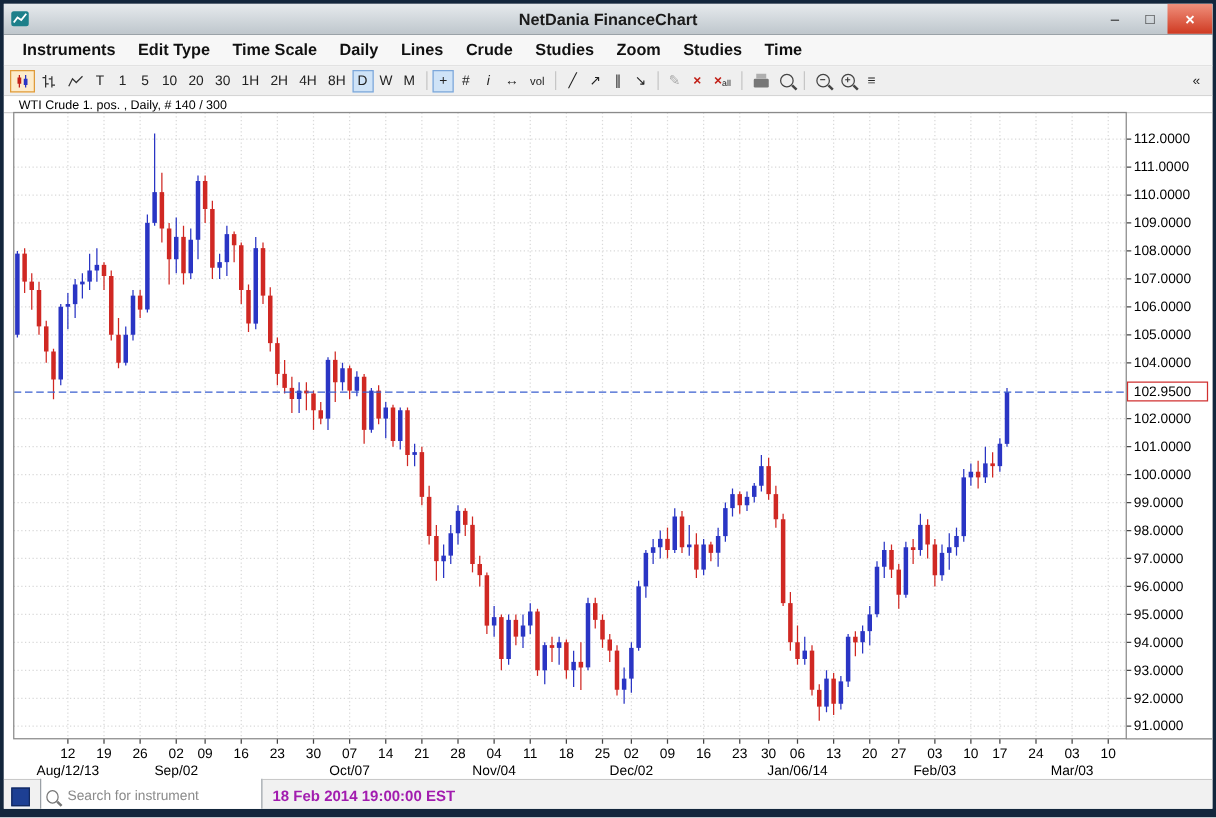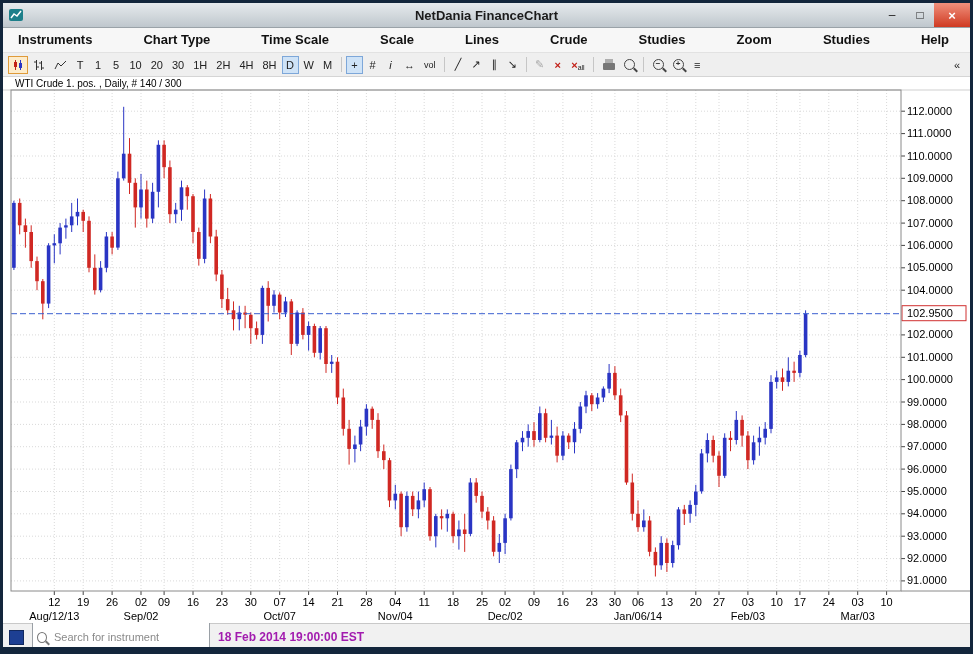--- a/index.html
+++ b/index.html
@@ -9,21 +9,21 @@
 
   
   .titlebar{height:25px;flex:0 0 25px;background:linear-gradient(#e6eaed,#bfc7cd);display:flex;align-items:center;position:relative;border-bottom:1px solid #9aa2a8;box-sizing:border-box;}
   .title-icon{width:16px;height:16px;margin-left:5px;flex:0 0 16px;}
   .title-text{position:absolute;left:0;right:0;text-align:center;font-size:13px;font-weight:700;color:#1b1b1b;}
   .win-btns{margin-left:auto;display:flex;height:100%;align-items:stretch;position:relative;}
   .win-btn{width:28px;display:flex;align-items:center;justify-content:center;font-size:12px;color:#222;}
   .win-btn.close{width:36px;background:linear-gradient(#f0907c,#cf3a22);color:#fff;font-size:13px;font-weight:700;}
 
   
-  .menubar{height:24px;flex:0 0 24px;background:#f7f7f7;border-bottom:1px solid #e2e2e2;display:flex;align-items:center;padding-left:6px;gap:33px;}
+  .menubar{height:24px;flex:0 0 24px;background:#f7f7f7;border-bottom:1px solid #e2e2e2;display:flex;align-items:center;padding-left:6px;}
   .menu-item{padding:0 9px;font-size:13px;font-weight:700;color:#111;line-height:24px;cursor:default;}
 
   
   .toolbar{height:23px;flex:0 0 23px;background:#efefef;border-bottom:1px solid #d5d5d5;display:flex;align-items:center;padding:0 4px;}
   .tbtn{min-width:17px;height:18px;display:flex;align-items:center;justify-content:center;border:1px solid transparent;padding:0 3px;font-size:11px;color:#222;box-sizing:border-box;margin:0 0.5px;}
   .tbtn.active{background:#cfe3f7;border-color:#7da7d9;}
   .tbtn.active-orange{background:#fdeccb;border-color:#df9b3a;}
   .tbtn.disabled{color:#aaa;}
   .tbtn .red{color:#c22018;font-weight:700;}
   .tbtn.small{font-size:9px;justify-content:flex-end;}
@@ -74,29 +74,29 @@
       <span class="title-text">NetDania FinanceChart</span>
       <span class="win-btns">
         <span class="win-btn">–</span>
         <span class="win-btn">□</span>
         <span class="win-btn close">×</span>
       </span>
     </div>
 
     <div class="menubar">
       <span class="menu-item">Instruments</span>
-      <span class="menu-item">Chart Type</span>
+      <span class="menu-item">Edit Type</span>
       <span class="menu-item">Time Scale</span>
-      <span class="menu-item">Scale</span>
+      <span class="menu-item">Daily</span>
       <span class="menu-item">Lines</span>
       <span class="menu-item">Crude</span>
       <span class="menu-item">Studies</span>
       <span class="menu-item">Zoom</span>
       <span class="menu-item">Studies</span>
-      <span class="menu-item">Help</span>
+      <span class="menu-item">Time</span>
     </div>
 
     <div class="toolbar">
       <span class="tbtn active-orange">
         <svg width="12" height="12">
             <line x1="3.5" y1="1" x2="3.5" y2="11" stroke="#c22018"></line>
             <rect x="2" y="3" width="3" height="5" fill="#c22018"></rect>
             <line x1="8.5" y1="1" x2="8.5" y2="11" stroke="#2a35c4"></line>
             <rect x="7" y="4" width="3" height="5" fill="#2a35c4"></rect>
           </svg>

